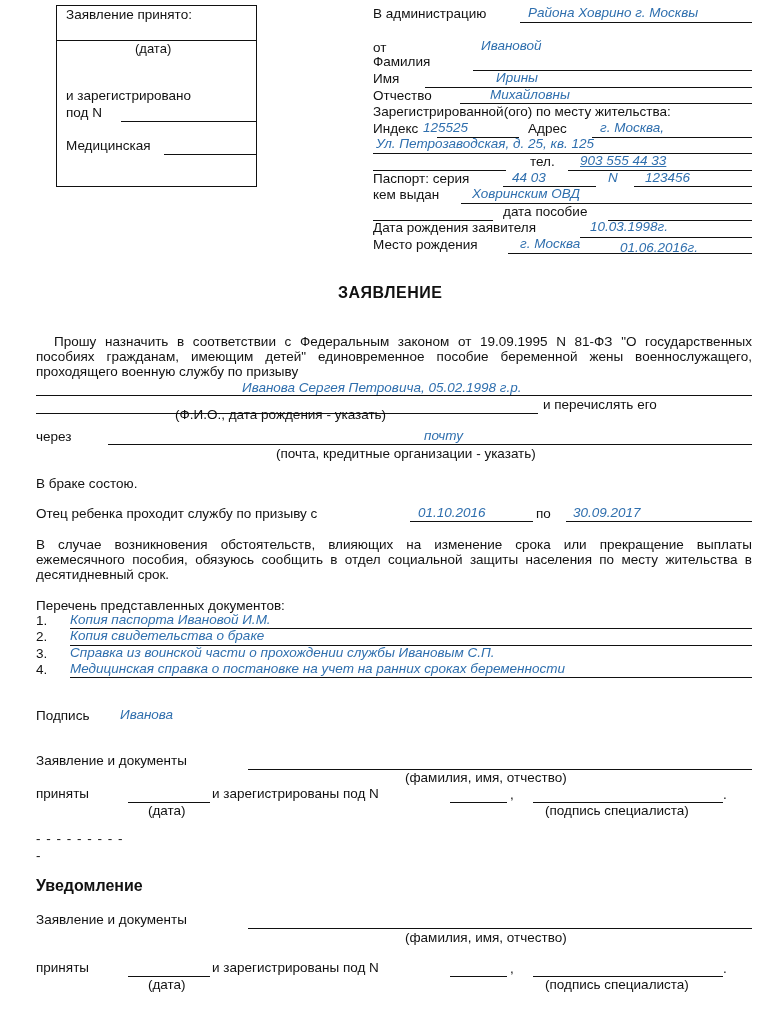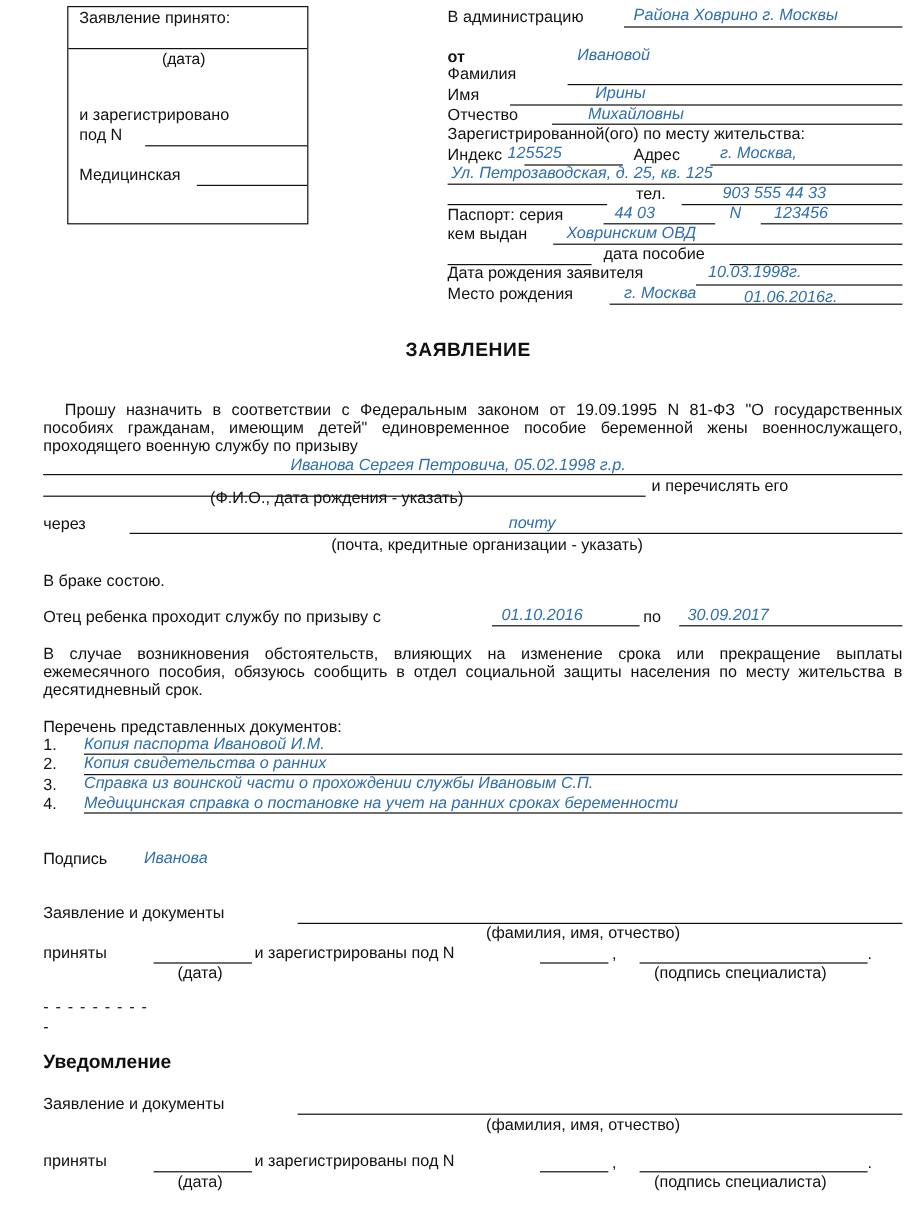--- a/index.html
+++ b/index.html
@@ -25,21 +25,21 @@
 <span class="abs" style="left:66px;top:88px;">и зарегистрировано</span>
 <span class="abs" style="left:66px;top:105px;">под N</span>
 <div class="line" style="left:121px;top:121px;width:135px;"></div>
 <span class="abs" style="left:66px;top:138px;">Медицинская</span>
 <div class="line" style="left:164px;top:154px;width:92px;"></div>
 
 <span class="abs" style="left:373px;top:6px;">В администрацию</span>
 <span class="abs blue" style="left:528px;top:5px;">Района Ховрино г. Москвы</span>
 <div class="line" style="left:520px;top:22px;width:232px;"></div>
 
-<span class="abs" style="left:373px;top:40px;font-weight:bold;">от</span>
+<span class="abs" style="left:373px;top:40px;">от</span>
 <span class="abs blue" style="left:481px;top:38px;">Ивановой</span>
 <span class="abs" style="left:373px;top:54px;">Фамилия</span>
 <div class="line" style="left:473px;top:70px;width:279px;"></div>
 <span class="abs" style="left:373px;top:71px;">Имя</span>
 <span class="abs blue" style="left:496px;top:70px;">Ирины</span>
 <div class="line" style="left:425px;top:87px;width:327px;"></div>
 <span class="abs" style="left:373px;top:88px;text-align:right;">Отчество</span>
 <span class="abs blue" style="left:490px;top:87px;">Михайловны</span>
 <div class="line" style="left:460px;top:103px;width:292px;"></div>
 <span class="abs" style="left:373px;top:104px;">Зарегистрированной(ого) по месту жительства:</span>
@@ -47,21 +47,21 @@
 <span class="abs" style="left:373px;top:121px;">Индекс</span>
 <span class="abs blue" style="left:423px;top:120px;">125525</span>
 <div class="line" style="left:437px;top:137px;width:82px;"></div>
 <span class="abs" style="left:528px;top:121px;">Адрес</span>
 <span class="abs blue" style="left:600px;top:120px;">г. Москва,</span>
 <div class="line" style="left:592px;top:137px;width:160px;"></div>
 <span class="abs blue" style="left:376px;top:136px;">Ул. Петрозаводская, д. 25, кв. 125</span>
 <div class="line" style="left:373px;top:153px;width:379px;"></div>
 <span class="abs" style="left:530px;top:154px;">тел.</span>
 <div class="line" style="left:373px;top:170px;width:133px;"></div>
-<span class="abs blue" style="left:602px;top:153px;">903 555 44 33</span>
+<span class="abs blue" style="left:580px;top:153px;text-decoration:underline;">903 555 44 33</span>
 <div class="line" style="left:568px;top:170px;width:184px;"></div>
 
 <span class="abs" style="left:373px;top:171px;">Паспорт: серия</span>
 <span class="abs blue" style="left:512px;top:170px;">44 03</span>
 <div class="line" style="left:503px;top:186px;width:93px;"></div>
 <span class="abs blue" style="left:608px;top:170px;">N</span>
 <span class="abs blue" style="left:645px;top:170px;">123456</span>
 <div class="line" style="left:634px;top:186px;width:118px;"></div>
 <span class="abs" style="left:373px;top:187px;">кем выдан</span>
 <span class="abs blue" style="left:472px;top:186px;">Ховринским ОВД</span>
@@ -99,21 +99,21 @@
 <span class="abs blue" style="left:573px;top:505px;">30.09.2017</span>
 <div class="line" style="left:566px;top:521px;width:186px;"></div>
 
 <div class="para" style="top:537px;">В случае возникновения обстоятельств, влияющих на изменение срока или прекращение выплаты ежемесячного пособия, обязуюсь сообщить в отдел социальной защиты населения по месту жительства в десятидневный срок.</div>
 
 <span class="abs" style="left:36px;top:598px;">Перечень представленных документов:</span>
 <span class="abs" style="left:36px;top:613px;">1.</span>
 <span class="abs blue" style="left:70px;top:612px;">Копия паспорта Ивановой И.М.</span>
 <div class="line" style="left:70px;top:628px;width:682px;"></div>
 <span class="abs" style="left:36px;top:629px;">2.</span>
-<span class="abs blue" style="left:70px;top:628px;">Копия свидетельства о ранних</span>
+<span class="abs blue" style="left:70px;top:628px;">Копия свидетельства о браке</span>
 <div class="line" style="left:70px;top:645px;width:682px;"></div>
 <span class="abs" style="left:36px;top:646px;">3.</span>
 <span class="abs blue" style="left:70px;top:645px;">Справка из воинской части о прохождении службы Ивановым С.П.</span>
 <span class="abs" style="left:36px;top:662px;">4.</span>
 <span class="abs blue" style="left:70px;top:661px;">Медицинская справка о постановке на учет на ранних сроках беременности</span>
 <div class="line" style="left:70px;top:677px;width:682px;"></div>
 
 <span class="abs" style="left:36px;top:708px;">Подпись</span>
 <span class="abs blue" style="left:120px;top:707px;">Иванова</span>
 

